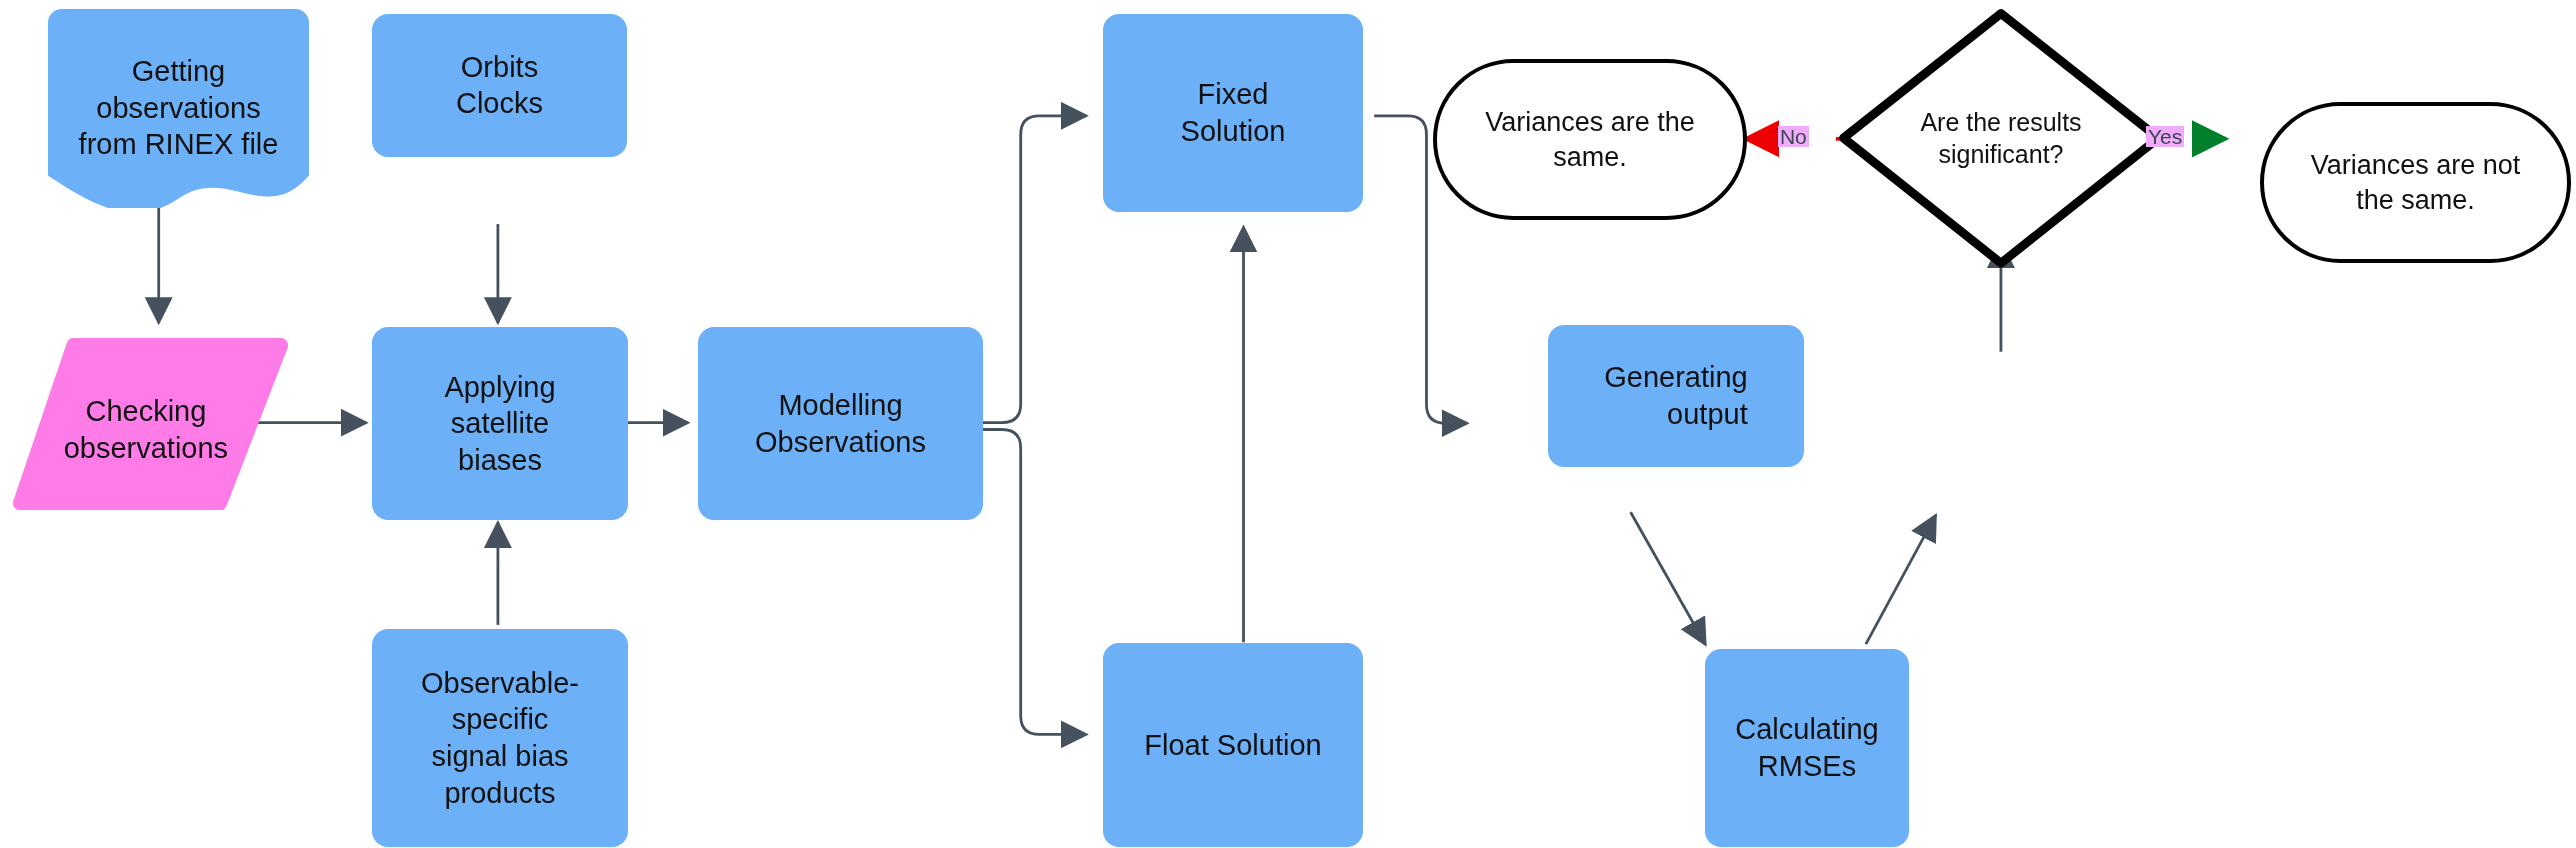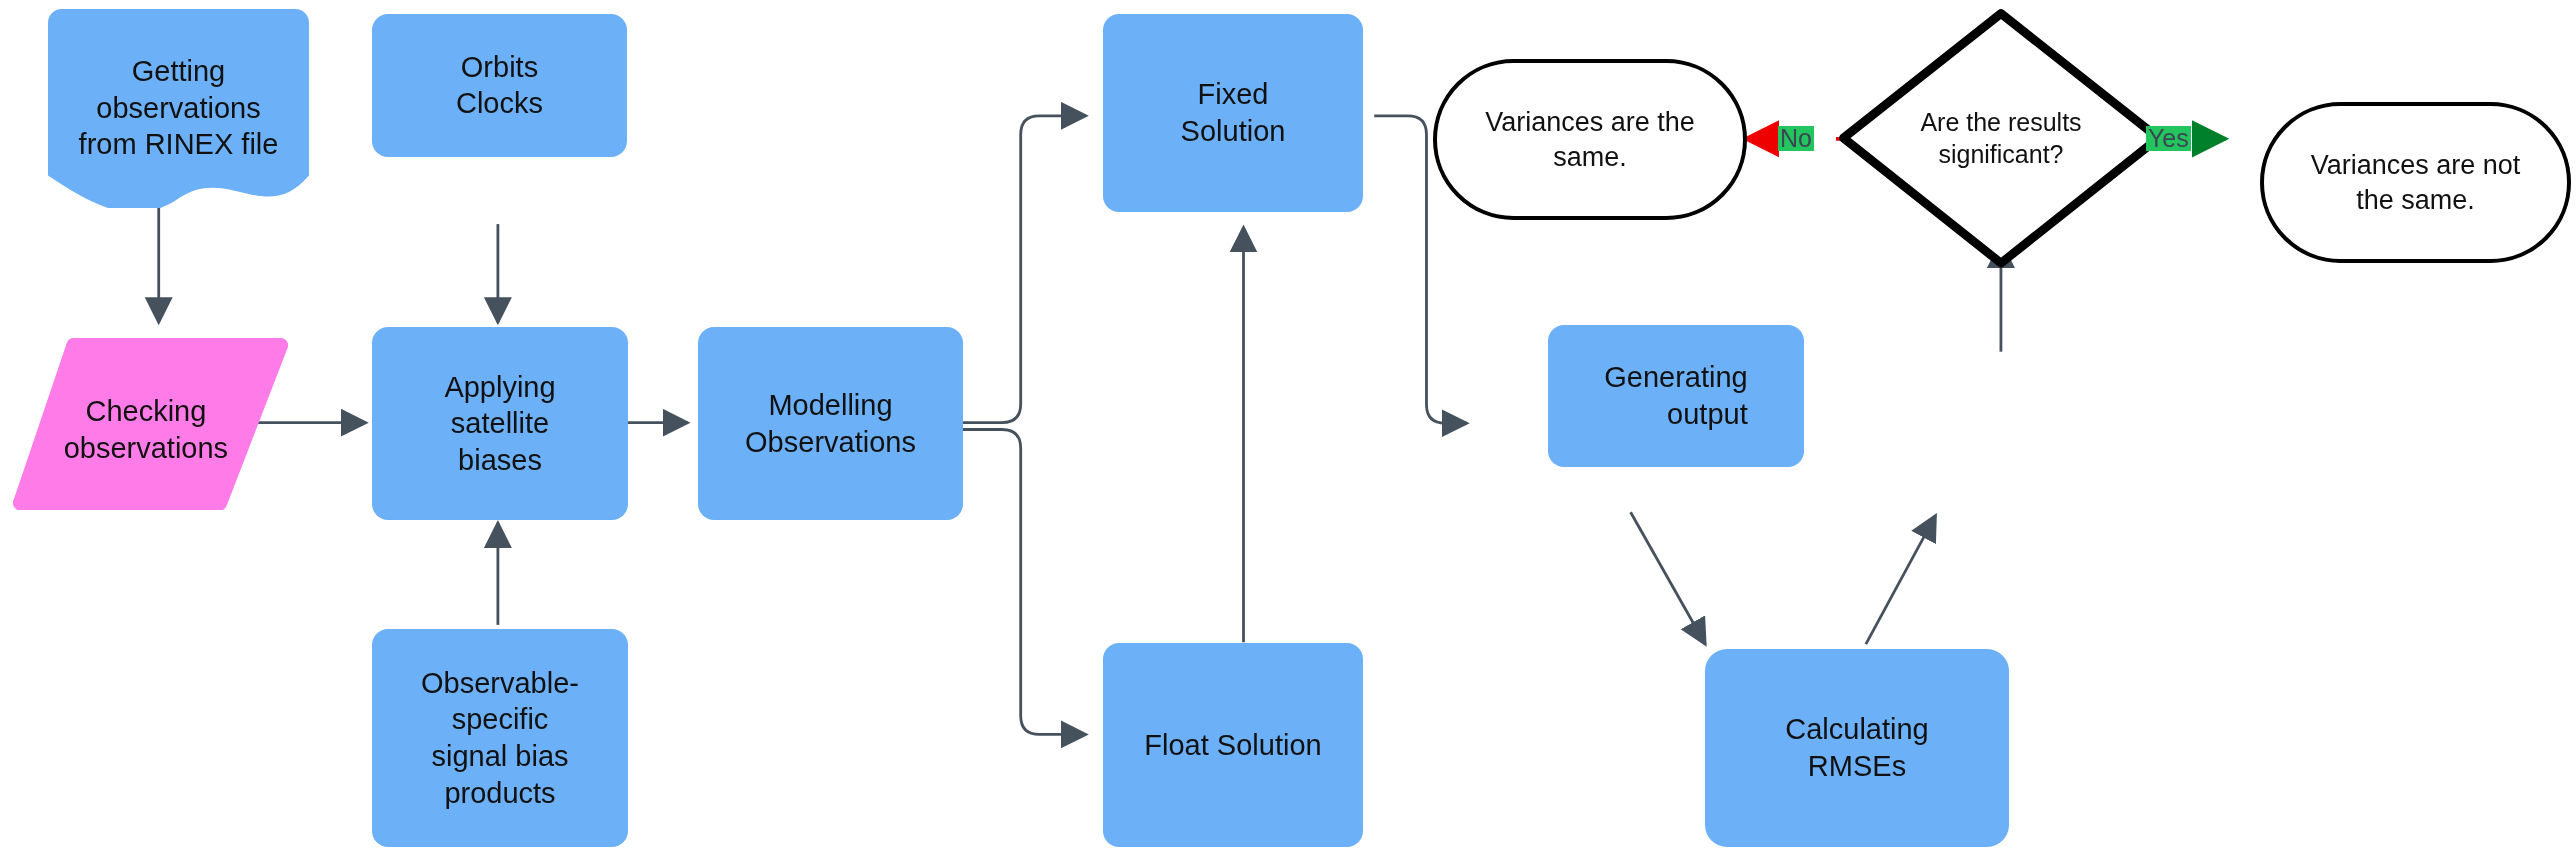--- a/index.html
+++ b/index.html
@@ -71,23 +71,23 @@
     background: transparent;
   }
   .nd-diamond .dia-shape {
     position: absolute;
     left: 0; top: 0; right: 0; bottom: 0;
     z-index: 0;
   }
   .edge-label {
     position: absolute;
     z-index: 4;
-    font-size: 25px;
+    font-size: 21px;
     color: #3C4653;
-    background: #22c55e;
+    background: #f0abfc;
     padding: 0 1.9px;
     line-height: 1;
     white-space: nowrap;
   }
 </style>
 </head>
 <body>
 
 <div id="canvas">
 
@@ -170,40 +170,40 @@
 biases</span>
   </div>
 
   <div class="node nd-rect" style="left:372px; top:629px; width:256px; height:218px;">
     <span class="lbl">Observable-
 specific
 signal bias
 products</span>
   </div>
 
-  <div class="node nd-rect" style="left:698px; top:327px; width:265px; height:193px;">
+  <div class="node nd-rect" style="left:698px; top:327px; width:285px; height:193px;">
     <span class="lbl">Modelling
 Observations</span>
   </div>
 
   <div class="node nd-rect" style="left:1103px; top:13.7px; width:260px; height:198px;">
     <span class="lbl">Fixed
 Solution</span>
   </div>
 
   <div class="node nd-rect" style="left:1103px; top:643px; width:260px; height:204px;">
     <span class="lbl">Float Solution</span>
   </div>
 
   <div class="node nd-rect" style="left:1548px; top:325px; width:256px; height:142px;text-align:right;">
     <span class="lbl">Generating
 output</span>
   </div>
 
-  <div class="node nd-rect" style="left:1705px; top:649px; width:304px; height:198px;border-radius:22px;">
+  <div class="node nd-rect" style="left:1705px; top:649px; width:204px; height:198px;">
     <span class="lbl">Calculating
 RMSEs</span>
   </div>
 
 
   <div class="node nd-diamond" style="left:1836px; top:6.2px; width:330px; height:265px; font-size:25px;">
     <svg class="dia-shape" viewBox="0 0 530 425" preserveAspectRatio="none">
       <path d="M265,12 L518,212 L265,413 L12,212 Z" fill="#FFFFFF" stroke="#000000" stroke-width="14" stroke-linejoin="round"></path>
     </svg>
     <span class="lbl">Are the results

